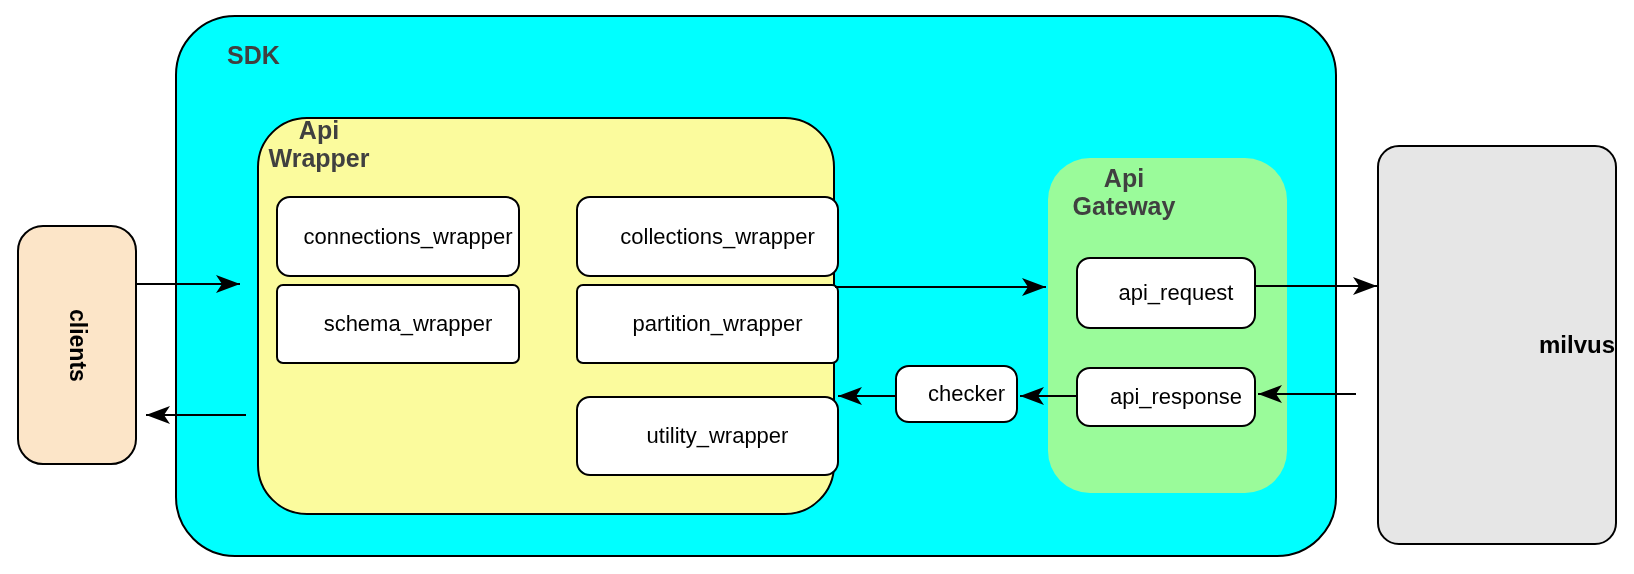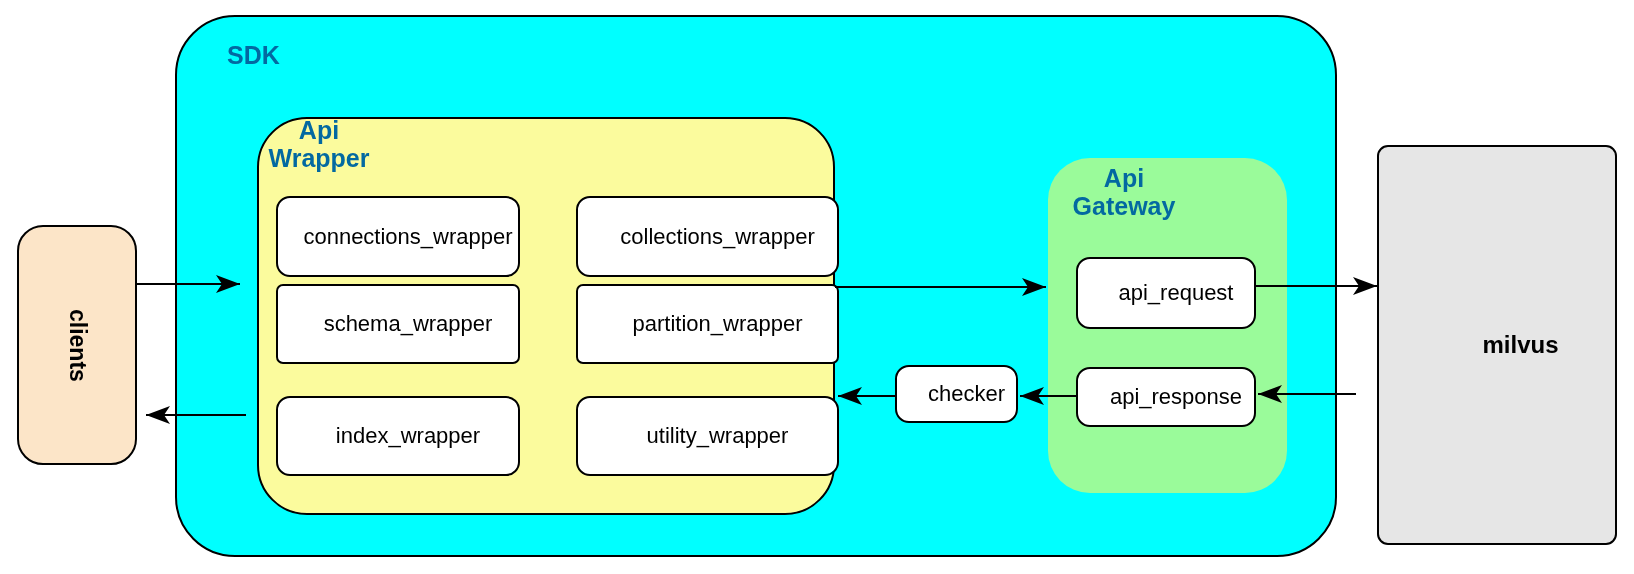--- a/index.html
+++ b/index.html
@@ -42,22 +42,22 @@
     left: 17px; top: 225px; width: 120px; height: 240px;
     background: var(--clients-fill, #fce5c8);
     border: 2px solid var(--line, #000000);
     border-radius: 26px;
     display: flex; align-items: center; justify-content: center;
   }
   .milvus {
     left: 1377px; top: 145px; width: 240px; height: 400px;
     background: var(--milvus-fill, #e6e6e6);
     border: 2px solid var(--line, #000000);
-    border-radius: 11px;
-    display: flex; align-items: center; justify-content: center; padding-left: 47px;
+    border-radius: 22px;
+    display: flex; align-items: center; justify-content: flex-end; padding-left: 47px;
   }
   
   .node {
     position: absolute;
     box-sizing: border-box;
     background: var(--node-fill, #ffffff);
     border: 2px solid var(--line, #000000);
     border-radius: 14px;
     display: flex; align-items: center; justify-content: center;
     font-size: 22px;
@@ -72,21 +72,21 @@
   .w-row3 { top: 396px; height: 80px; }
   .api-request  { left: 1076px; top: 257px; width: 180px; height: 72px; }
   .api-response { left: 1076px; top: 367px; width: 180px; height: 60px; }
   .checker      { left: 895px;  top: 365px; width: 123px; height: 58px; }
   
   .container-label {
     position: absolute;
     font-weight: bold;
     font-size: 25px;
     line-height: 28px;
-    color: #0369a1;
+    color: #404040;
   }
   .sdk-label { left: 227px; top: 41px; }
   .api-wrapper-label { left: 258px; top: 116px; width: 122px; text-align: center; }
   .api-gateway-label { left: 1058px; top: 164px; width: 132px; text-align: center; }
   .clients-label {
     writing-mode: vertical-rl;
     font-weight: bold;
     font-size: 23px;
     color: #000000;
   }
@@ -126,21 +126,20 @@
   <div class="box api-gateway"></div>
 
   <div class="container-label sdk-label">SDK</div>
   <div class="container-label api-wrapper-label">Api Wrapper</div>
   <div class="container-label api-gateway-label">Api Gateway</div>
 
   <div class="node w-col1 w-row1">connections_wrapper</div>
   <div class="node w-col2 w-row1">collections_wrapper</div>
   <div class="node w-col1 w-row2">schema_wrapper</div>
   <div class="node w-col2 w-row2">partition_wrapper</div>
-  <div class="node w-col1 w-row3">index_wrapper</div>
   <div class="node w-col2 w-row3">utility_wrapper</div>
 
   <div class="node api-request">api_request</div>
   <div class="node api-response">api_response</div>
 
   <div class="node checker">checker</div>
 
   <svg id="edges" width="1634" height="574" viewBox="0 0 1634 574">
     <defs>
       <marker id="arr" markerUnits="userSpaceOnUse" markerWidth="26" markerHeight="20" refX="24" refY="9" orient="auto">

